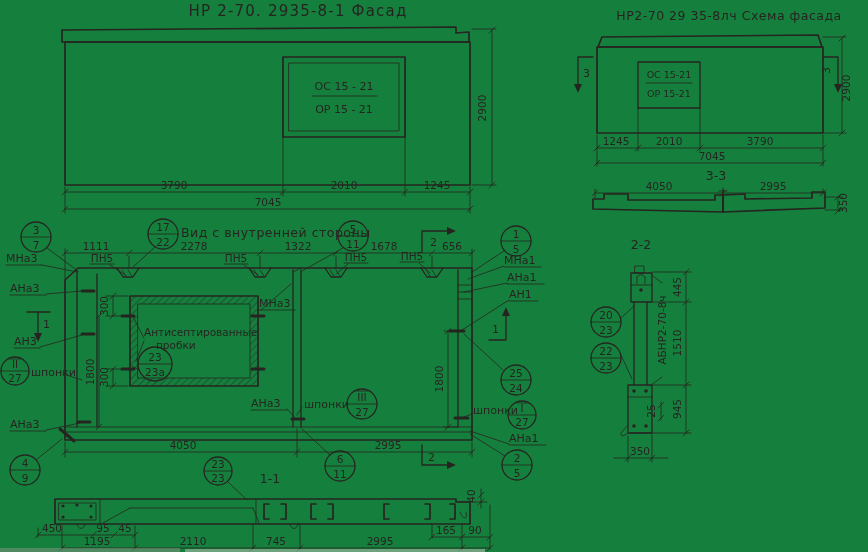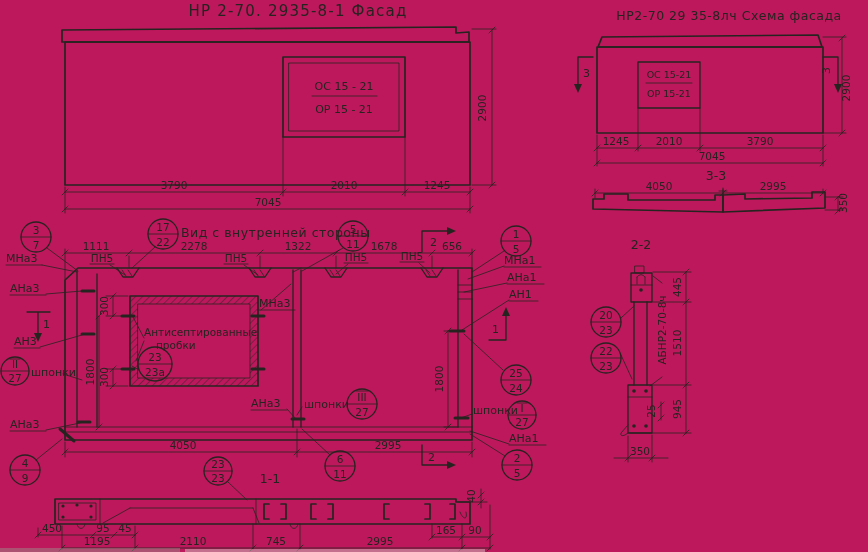--- a/index.html
+++ b/index.html
@@ -1,16 +1,16 @@
 <!DOCTYPE html>
 <html><head>
 <meta charset="utf-8">
 <style>
   html,body{margin:0;padding:0;background:#e8e6e1}
-  .canvas{position:relative;width:868px;height:552px;background:#be185d;overflow:hidden}
+  .canvas{position:relative;width:868px;height:552px;background:#15803d;overflow:hidden}
   .ln{stroke:#262420;fill:none;stroke-width:1.3;stroke-linecap:round;stroke-linejoin:round}
   .tn{stroke-width:.8}
   .md{stroke-width:1.7}
   .tk{stroke-width:3}
   .t{font-family:"DejaVu Sans",sans-serif;fill:#262420;font-size:11px}
   .d{font-size:10.5px}
   .sm{font-size:9.5px}
   .ttl{font-size:15px;letter-spacing:1.2px}
   .ttl2{font-size:12.5px;letter-spacing:.5px}
   .ttl3{font-size:12.5px}

